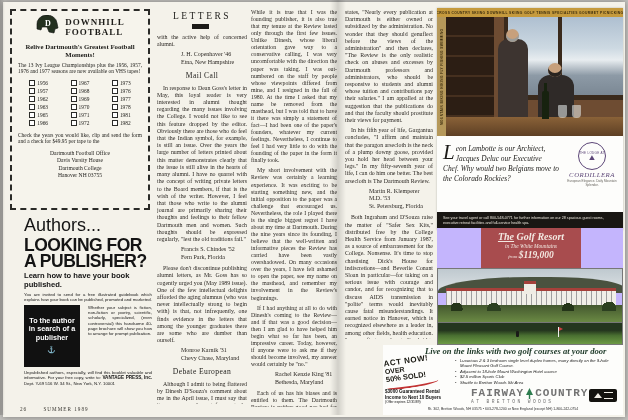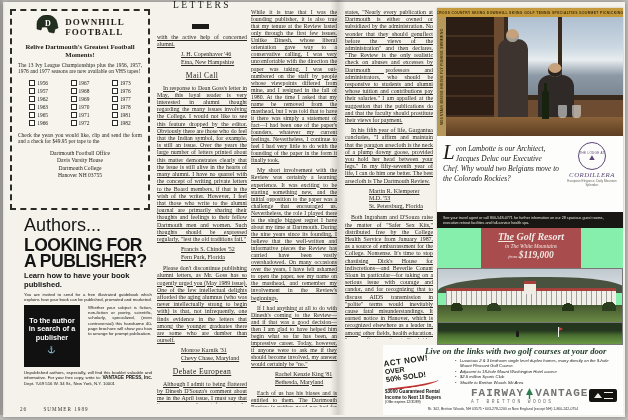--- a/index.html
+++ b/index.html
@@ -35,24 +35,24 @@
   .vp-row{display:flex;gap:8px;margin-top:2px;}
   .vp-box{width:56px;height:62px;background:#111;color:#fff;flex:0 0 auto;
           display:flex;flex-direction:column;align-items:center;justify-content:center;text-align:center;}
   .vp-box .t{font-weight:bold;font-size:7.2px;line-height:1.15;padding:0 4px;}
   .vp-box .lamp{font-size:7px;margin-top:4px;}
   .vp-body2{font-size:4.3px;line-height:1.25;text-align:justify;flex:1;}
   .vp-foot{font-size:4.3px;line-height:1.3;margin-top:3px;text-align:justify;}
   .vp-foot b{font-size:4.6px;}
 
   
-  .letters-head{position:absolute;left:157px;top:0;width:90px;text-align:center;
+  .letters-head{position:absolute;left:157px;top:11px;width:90px;text-align:center;
                 font-size:9.5px;letter-spacing:2.5px;color:#23221f;}
   .letters-bar{position:absolute;left:192px;top:24px;width:17px;height:5px;background:#1c1b18;}
-  .col{position:absolute;color:#2c2824;font-size:5.9px;line-height:1.22;text-align:justify;overflow:hidden;text-decoration:underline;}
+  .col{position:absolute;color:#2c2824;font-size:5.9px;line-height:1.22;text-align:justify;overflow:hidden;}
   .colA{left:157px;top:34px;width:90px;height:370px;}
   .colB{left:251px;top:9px;width:86px;height:398px;font-size:5.8px;}
   .colC{left:345px;top:9px;width:88px;height:330px;}
   .col p{margin:0 0 3px 0;text-indent:6px;}
   .col p.cont{text-indent:0;}
   .sig{margin:2px 0 4px 0;text-align:left;padding-left:24px;text-indent:0;font-size:6px;line-height:1.25;}
   .lh{ text-align:center;font-size:7.6px;letter-spacing:.4px;margin:5px 0 4px 0;color:#1f1e1b;}
   .pg-footer{position:absolute;left:20px;top:406px;font-size:5.2px;letter-spacing:1px;color:#3a3833;}
   .pg-footer .no{margin-right:14px;}
 
@@ -95,21 +95,21 @@
                display:flex;flex-direction:column;align-items:center;justify-content:center;}
   .cord-circle .arc{font-size:3px;letter-spacing:.3px;font-family:"Liberation Sans",sans-serif;}
   .cord-circle .gl{font-size:7px;line-height:7px;}
   .cord-name{font-style:italic;font-size:6.8px;letter-spacing:.5px;}
   .cord-tag{font-size:3.1px;color:#6b6862;margin-top:1px;font-family:"Liberation Sans",sans-serif;}
   .cord-bar{position:absolute;left:0;top:204px;width:186px;height:18px;background:#191713;color:#e8e4da;
             font-family:"Liberation Sans",sans-serif;font-size:3.7px;line-height:1.4;
             display:flex;align-items:center;padding:0 6px;box-sizing:border-box;text-align:left;}
 
   
-  .fw-upper{position:absolute;left:437px;top:228px;width:186px;height:117px;background:#86efac;}
+  .fw-upper{position:absolute;left:437px;top:228px;width:186px;height:117px;background:#c4b5fd;}
   .fw-banner{position:absolute;left:44px;top:0;width:100px;height:40px;background:#a84c4e;color:#f3e9e2;
              text-align:center;font-style:italic;}
   .fw-b1{font-size:10px;font-weight:bold;margin-top:3px;}
   .fw-b1 .u{text-decoration:underline;}
   .fw-b2{font-size:5.4px;margin-top:1px;}
   .fw-b3{font-size:5px;margin-top:1px;}
   .fw-b3 .price{font-size:9.5px;font-weight:bold;}
   .fw-photo{position:absolute;left:0;top:40px;width:186px;height:55px;overflow:hidden;border:1px solid #777;box-sizing:border-box;}
   .fw-sky{position:absolute;left:0;top:0;width:186px;height:20px;background:linear-gradient(180deg,#bfc9cf,#d9dfe2);}
   .fw-mtn{position:absolute;left:0;top:8px;width:186px;height:16px;background:#49523f;border-radius:50% 40% 0 0/90% 70% 0 0;}
@@ -405,21 +405,21 @@
     </div>
     <div class="fw-logo">
       <div class="nm">
         <span>FAIRWAY</span>
         <span class="fw-tree">
           <svg width="9" height="11" viewBox="0 0 9 11">
             <path d="M4.5 0 L8 7 H1 Z" fill="#2e7d4f"></path>
             <rect x="3.8" y="7" width="1.4" height="4" fill="#2e7d4f"></rect>
           </svg>
         </span>
-        <span>VANTAGE</span>
+        <span>COUNTRY</span>
       </div>
       <div class="sub">AT BRETTON WOODS</div>
     </div>
     <div class="fw-devbox">
       <div class="house"></div>
         <div class="lines"></div>
     </div>
     <div class="fw-fine">Rt. 302, Bretton Woods, NH 03575 • 603-278-1200 or New England (except NH) 1-800-242-0754</div>
   </div>
 

